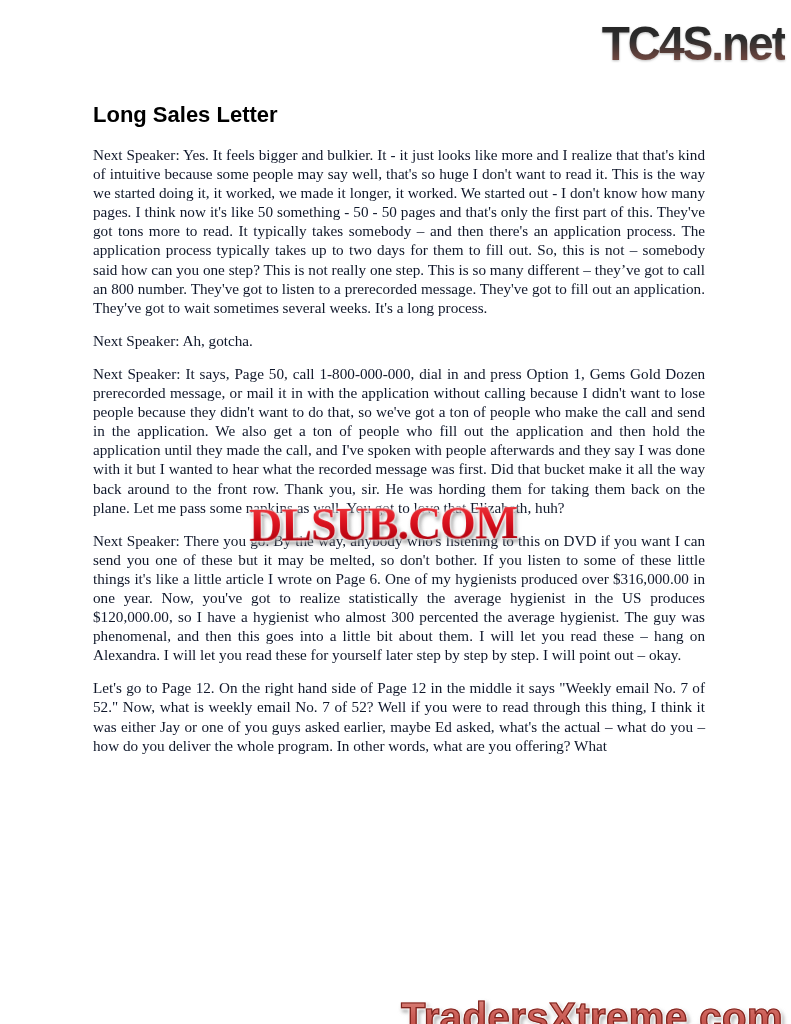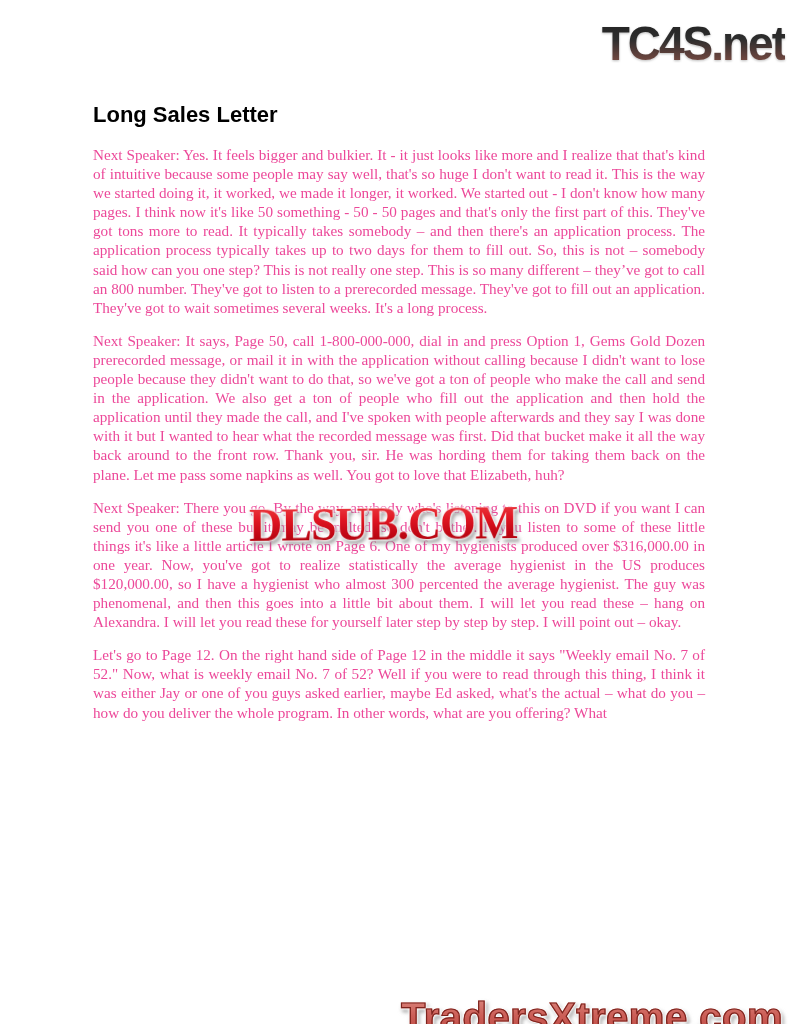--- a/index.html
+++ b/index.html
@@ -53,21 +53,21 @@
     position: absolute;
     left: 93px;
     top: 131px;
     width: 612px;
   }
   .doc-body p.para {
     margin: 0 0 14px 0;
     font-size: 15.2px;
     line-height: 19.1px;
     text-align: justify;
-    color: #ec4899;
+    color: #0f172a;
   }
 
   
   .dlsub-watermark {
     position: absolute;
     left: 249px;
     top: 483px;
     z-index: 5;
     font-family: "Liberation Serif", serif;
     font-weight: 700;
@@ -106,20 +106,21 @@
 <body>
 
 <div class="page">
 
   <div class="tc4s-logo">TC4S.net</div>
 
   <h1 class="doc-title">Long Sales Letter</h1>
 
   <div class="doc-body">
       <p class="para">Next Speaker: Yes.  It feels bigger and bulkier.  It - it just looks like more and I realize that that's kind of intuitive because some people may say well, that's so huge I don't want to read it.  This is the way we started doing it, it worked, we made it longer, it worked.  We started out - I don't know how many pages.  I think now it's like 50 something - 50 - 50 pages and that's only the first part of this.  They've got tons more to read.  It typically takes somebody – and then there's an application process.  The application process typically takes up to two days for them to fill out.  So, this is not – somebody said how can you one step?  This is not really one step.  This is so many different – they’ve got to call an 800 number.  They've got to listen to a prerecorded message.  They've got to fill out an application.  They've got to wait sometimes several weeks.  It's a long process.</p>
+      <p class="para">Next Speaker: Ah, gotcha.</p>
       <p class="para">Next Speaker: It says, Page 50, call 1-800-000-000, dial in and press Option 1, Gems Gold Dozen prerecorded message, or mail it in with the application without calling because I didn't want to lose people because they didn't want to do that, so we've got a ton of people who make the call and send in the application.  We also get a ton of people who fill out the application and then hold the application until they made the call, and I've spoken with people afterwards and they say I was done with it but I wanted to hear what the recorded message was first.  Did that bucket make it all the way back around to the front row.  Thank you, sir.  He was hording them for taking them back on the plane.  Let me pass some napkins as well.  You got to love that Elizabeth, huh?</p>
       <p class="para">Next Speaker: There you go.  By the way, anybody who's listening to this on DVD if you want I can send you one of these but it may be melted, so don't bother.  If you listen to some of these little things it's like a little article I wrote on Page 6.  One of my hygienists produced over $316,000.00 in one year.  Now, you've got to realize statistically the average hygienist in the US produces $120,000.00, so I have a hygienist who almost 300 percented the average hygienist.  The guy was phenomenal, and then this goes into a little bit about them.  I will let you read these – hang on Alexandra.  I will let you read these for yourself later step by step by step.  I will point out – okay.</p>
       <p class="para">Let's go to Page 12.  On the right hand side of Page 12 in the middle it says "Weekly email No. 7 of 52."  Now, what is weekly email No. 7 of 52?  Well if you were to read through this thing, I think it was either Jay or one of you guys asked earlier, maybe Ed asked, what's the actual – what do you – how do you deliver the whole program.  In other words, what are you offering?  What</p>
     </div>
 
   <div class="dlsub-watermark">DLSUB.COM</div>
 
   <div class="traders-logo">TradersXtreme.com</div>
 
 </div>

